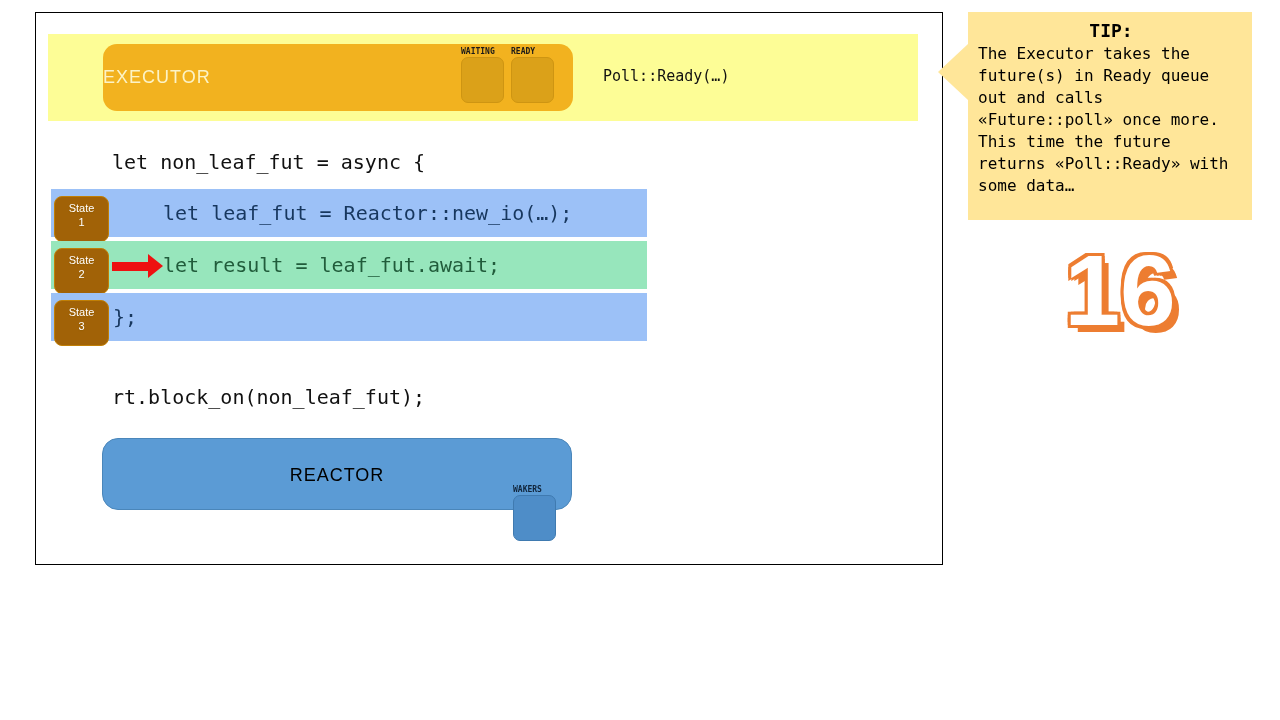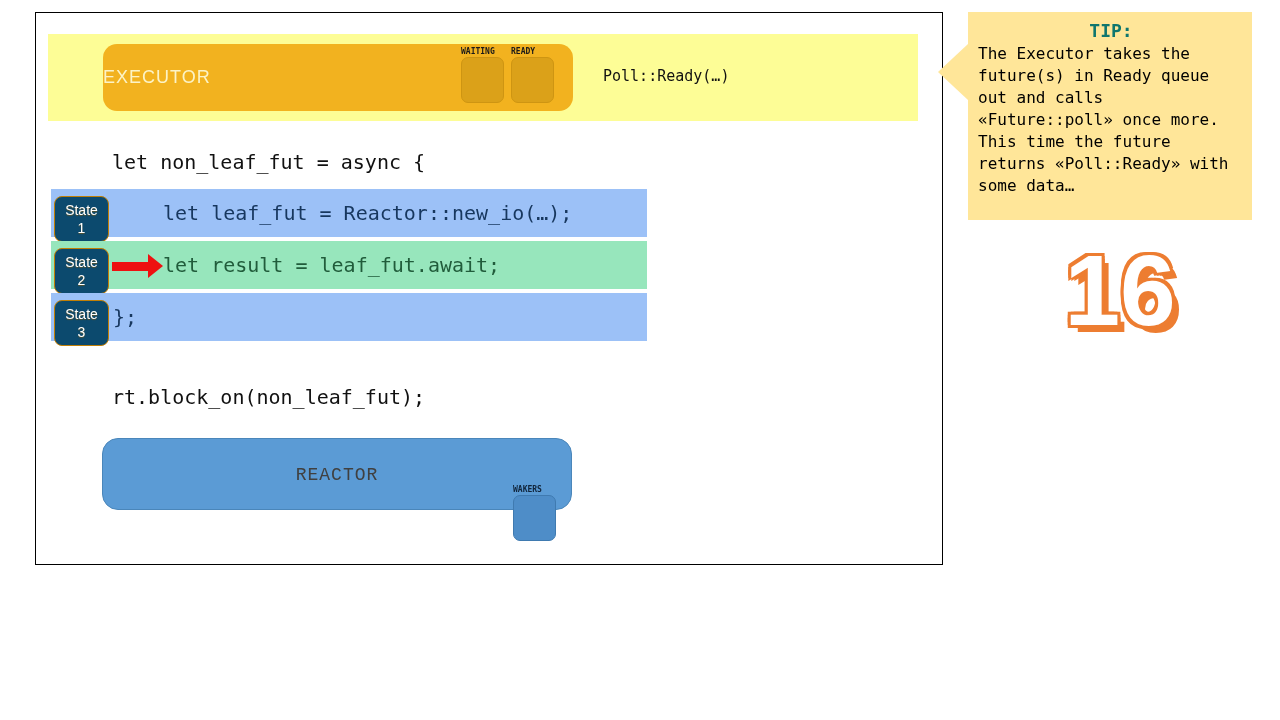--- a/index.html
+++ b/index.html
@@ -35,22 +35,22 @@
   .code-plain { font-size:20px; color:#111; line-height:26px; white-space:pre; }
   #code-line-open  { left:76px;  top:136px; }
   #code-line-close { left:76px;  top:339px;margin-top:32px; }
 
   .code-row { left:15px; width:596px; height:48px; }
   #row-state1 { top:176px; background:#9CC1F7; }
   #row-state2 { top:228px; background:#97E6BC; }
   #row-state3 { top:280px; background:#9CC1F7; }
 
   .state-badge { position:absolute; left:3px; top:7px; width:55px; height:46px;
-                 background:#0c4a6e; border:1px solid #C17F06; border-radius:8px;
-                 color:#fff; text-align:center; font-size:14px; line-height:1.3;
+                 background:#a16207; border:1px solid #C17F06; border-radius:8px;
+                 color:#fff; text-align:center; font-size:11px; line-height:1.3;
                  padding-top:4px; font-family:"Liberation Sans", sans-serif;
                  text-shadow:0 1px 1px rgba(140,90,0,.6); }
   .row-code { position:absolute; top:0; height:48px; line-height:48px;
               font-size:20px; white-space:pre; }
   .navy  { color:#17375E; }
   .green { color:#215C3B; }
   #row1-code { left:112px; }
   #row2-code { left:112px; }
   #row3-code { left:62px;  }
 
@@ -58,33 +58,33 @@
   #arrow { position:absolute; left:61px; top:13px; width:51px; height:24px; }
   #arrow .tail { position:absolute; left:0; top:8px; width:36px; height:9px; background:#EE1111; }
   #arrow .head { position:absolute; left:36px; top:0; width:0; height:0;
                  border-top:12px solid transparent; border-bottom:12px solid transparent;
                  border-left:15px solid #EE1111; }
 
   
   #reactor-box { left:66px; top:425px; width:470px; height:72px;
                  background:#5B9BD5; border:1px solid #4a86ba; border-radius:16px; }
   #reactor-label { left:0; top:0; width:100%; height:72px; line-height:72px;
-                   text-align:center; color:#404040; font-size:18px;
-                   font-family:Liberation Mono, monospace; letter-spacing:1px; }
+                   text-align:center; color:#000000; font-size:18px;
+                   font-family:Liberation Sans, sans-serif; letter-spacing:1px; }
   #reactor-queue { left:410px; top:3px;margin-top:43px; }
   #reactor-queue .q-box { background:#4E8DC8; border:1px solid #3F7AB0; }
   #reactor-queue .q-label { color:#10243a; }
 
   
   #tip-box { left:968px; top:12px; width:284px; height:208px; background:#FFE699;
              padding:8px 8px 0 10px; }
   #tip-pointer { position:absolute; left:-30px; top:32px; width:0; height:0;
                  border-top:28px solid transparent; border-bottom:28px solid transparent;
                  border-right:30px solid #FFE699; }
-  #tip-title { text-align:center; font-size:18px; font-weight:bold; color:#0f766e;
+  #tip-title { text-align:center; font-size:18px; font-weight:bold; color:#000000;
                margin-bottom:2px; }
   #tip-body { font-size:16px; line-height:22px; color:#000; white-space:pre; }
 
   
   #page-number { left:1030px; top:234px; width:180px; height:112px;
                  text-align:center; font-size:100px; line-height:112px; font-weight:bold;
                  font-family:"Liberation Sans", sans-serif; color:#ffffff;
                  text-shadow:
                    -3px -3px 0 #ED7D31,  3px -3px 0 #ED7D31,
                    -3px  3px 0 #ED7D31,  3px  3px 0 #ED7D31,

